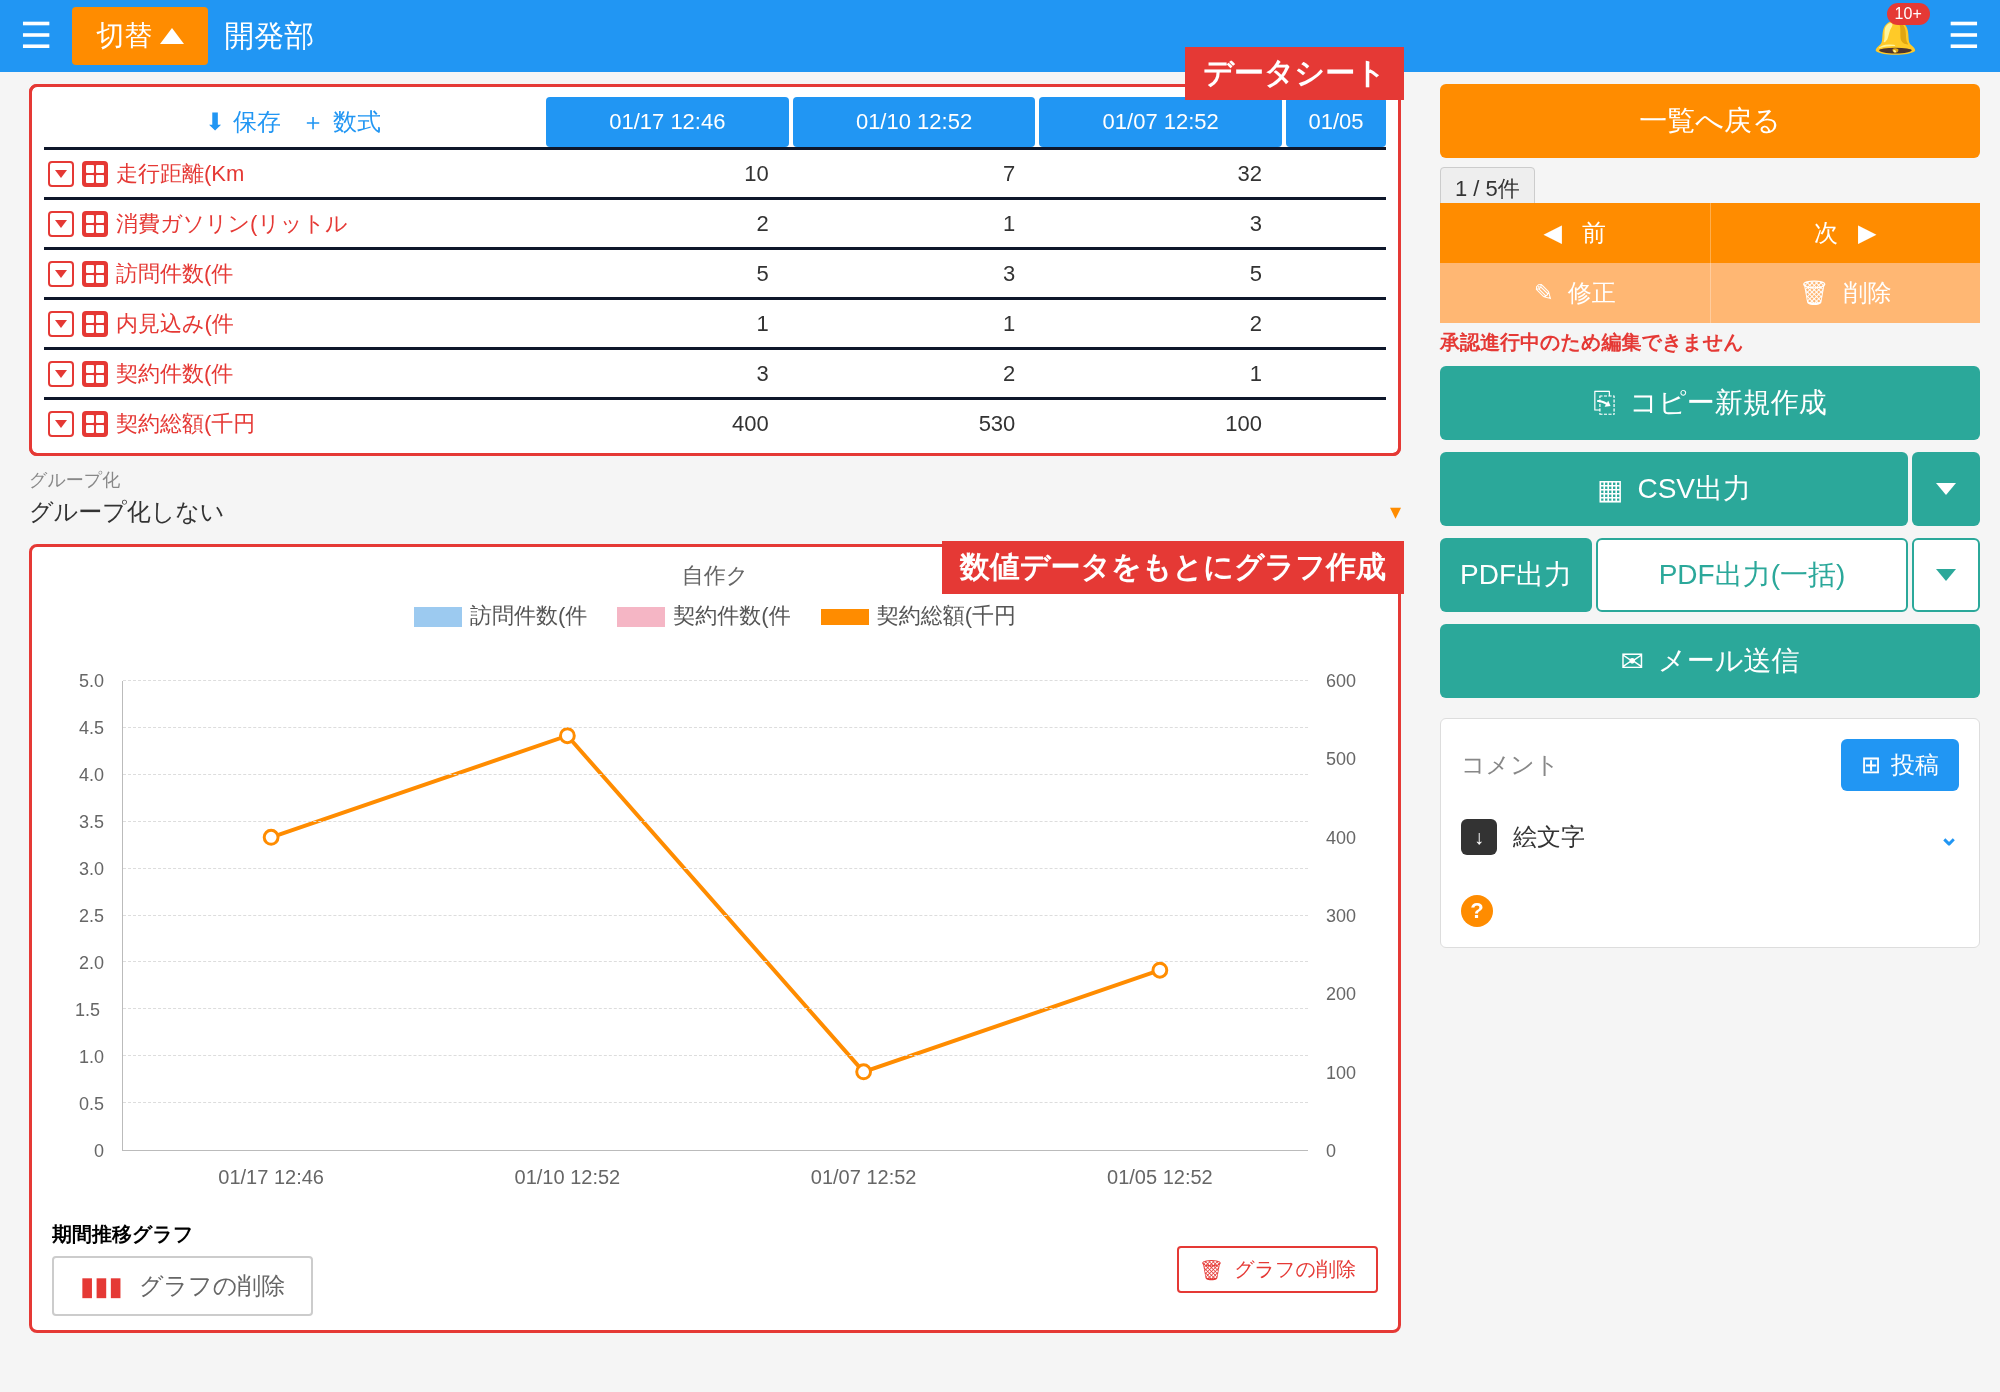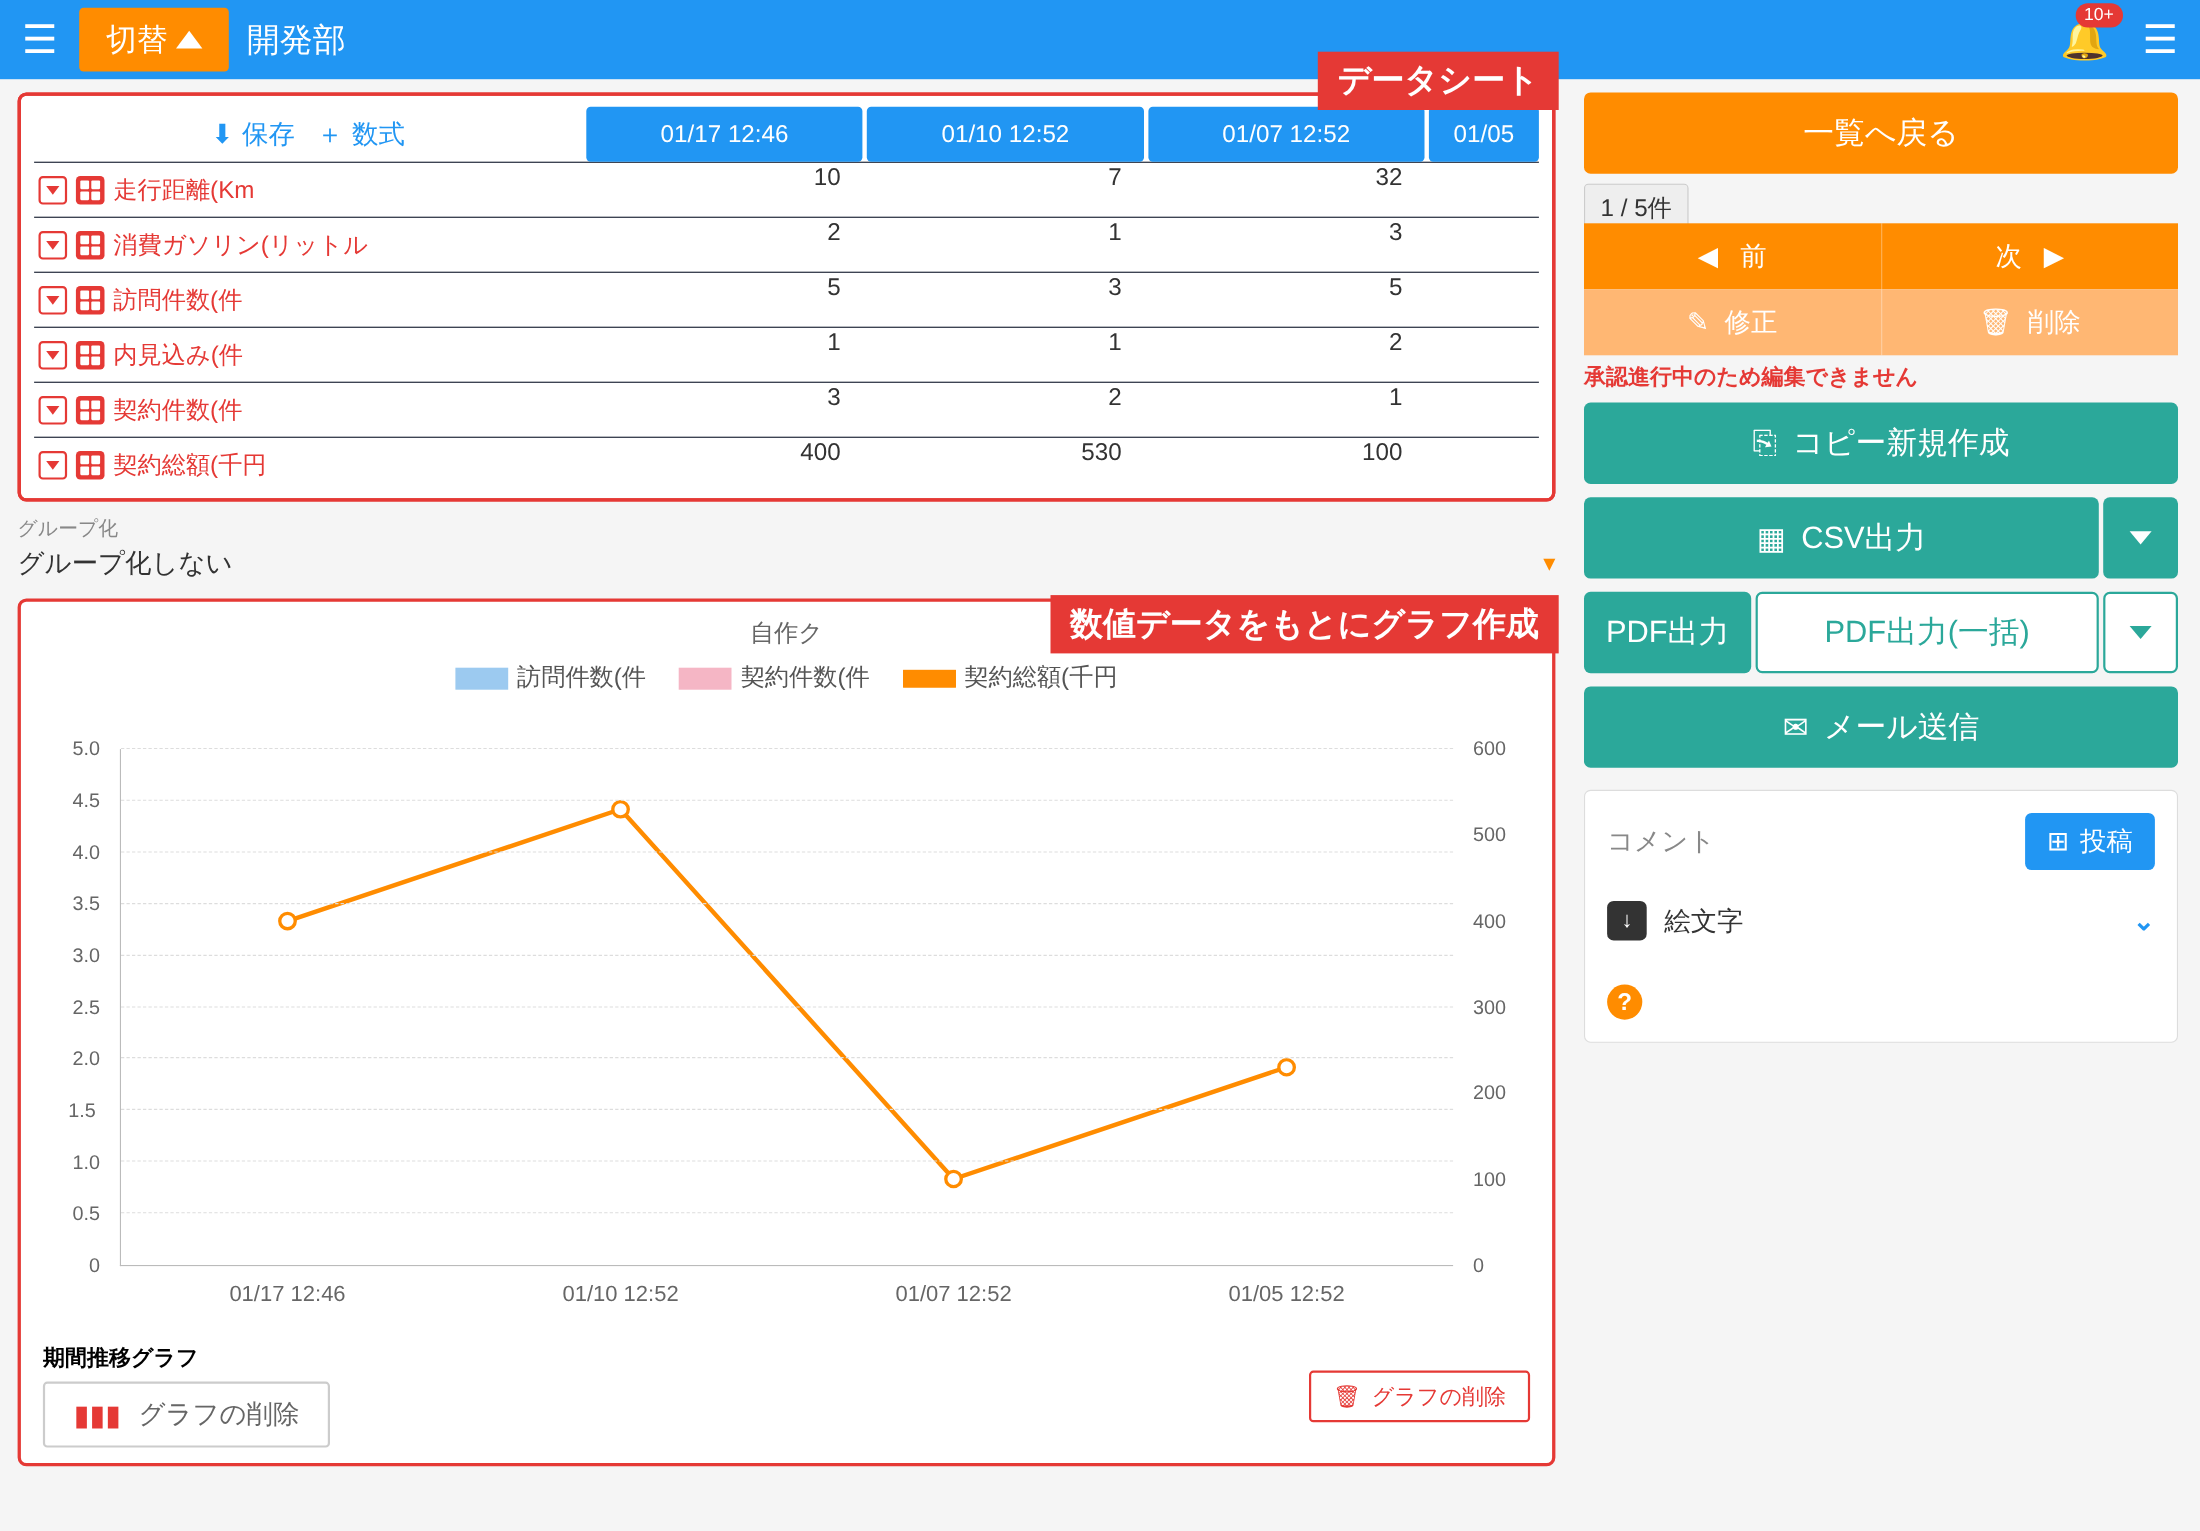--- a/index.html
+++ b/index.html
@@ -11,34 +11,34 @@
 .switch-btn { background: #ff8c00; color: #fff; border: none; padding: 10px 24px; font-size: 28px; display: flex; align-items: center; gap: 8px; cursor: pointer; border-radius: 4px; }
 .triangle-icon { width: 0; height: 0; border-left: 12px solid transparent; border-right: 12px solid transparent; border-bottom: 16px solid #fff; }
 .dept-title { color: #fff; font-size: 30px; margin-left: 16px; }
 .header-spacer { flex: 1; }
 .bell-wrap { position: relative; color: #fff; font-size: 36px; margin-right: 30px; cursor: pointer; }
 .bell-badge { position: absolute; top: -12px; right: -12px; background: #e53935; color: #fff; font-size: 16px; padding: 2px 8px; border-radius: 12px; }
 .menu-right { color: #fff; font-size: 36px; cursor: pointer; }
 
 
 .layout { display: flex; height: calc(100% - 72px); }
-.main-col { width: 1430px; padding: 12px 16px; }
+.main-col { width: 1430px; padding: 12px 29px; }
 .side-col { width: 570px; padding: 12px 20px 12px 10px; }
 
 
 .anno-red { position: absolute; background: #e53935; color: #fff; font-size: 30px; font-weight: bold; padding: 6px 18px; z-index: 10; }
 
 
 .data-card { background: #fff; border: 3px solid #e53935; border-radius: 8px; position: relative; padding: 10px 12px 6px 12px; margin-bottom: 12px; border-style: solid; }
 .data-card::before { content: ""; position: absolute; inset: -3px; border: 3px solid #e53935; border-radius: 8px; pointer-events: none; }
 .tbl-head { display: flex; align-items: center; }
 .tbl-head-left { width: 498px; display: flex; align-items: center; justify-content: center; gap: 20px; color: #2196f3; font-size: 24px; }
 .tbl-col-btn { flex: 1; background: #2196f3; color: #fff; border: none; padding: 12px 8px; font-size: 22px; margin-left: 4px; border-radius: 4px; cursor: pointer; text-align: center; }
 .tbl-col-btn.cut { width: 100px; flex: 0 0 100px; }
-.tbl-row { display: flex; border-top: 1px solid #0f172a; height: 50px; }
+.tbl-row { display: flex; align-items: center; border-top: 3px solid #0f172a; height: 50px; }
 .tbl-row-label { width: 498px; display: flex; align-items: center; gap: 8px; padding-left: 4px; color: #e53935; font-size: 22px; }
 .sq-dd { width: 26px; height: 26px; border: 2px solid #e53935; border-radius: 4px; display: flex; align-items: center; justify-content: center; }
 .sq-dd::after { content: ""; border-left: 6px solid transparent; border-right: 6px solid transparent; border-top: 8px solid #e53935; }
 .sq-grid { width: 26px; height: 26px; background: #e53935; border-radius: 4px; display: grid; grid-template-columns: 1fr 1fr; grid-template-rows: 1fr 1fr; gap: 2px; padding: 4px; }
 .sq-grid span { background: #fff; border-radius: 1px; }
 .tbl-cell { flex: 1; text-align: right; padding-right: 20px; font-size: 22px; color: #333; margin-left: 4px; }
 .tbl-cell.cut { width: 100px; flex: 0 0 100px; }
 
 
 .group-row { margin: 6px 0 12px 0; }

